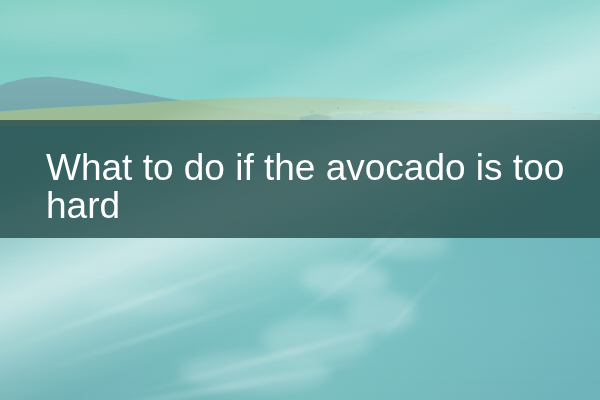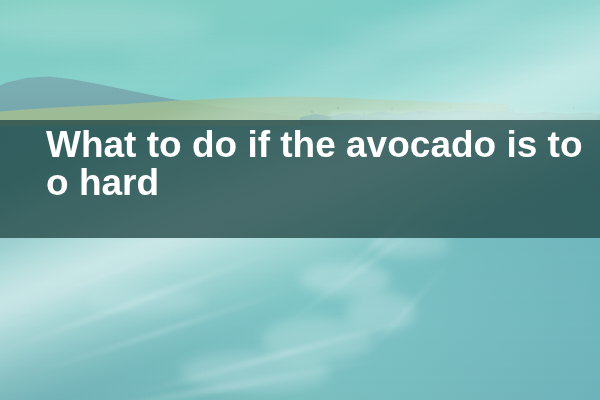--- a/index.html
+++ b/index.html
@@ -210,26 +210,26 @@
     height:118px;
     background:rgba(34,72,70,0.78);
     display:flex;
     align-items:flex-start;
     z-index:5;
   }
 
   .title-text {
     display:block;
     width:600px;
-    padding:6px 8px 0 46px;
+    padding:29px 8px 0 46px;
     color:#ffffff;
     font-family:"Liberation Sans Narrow", "Liberation Sans", sans-serif;
     font-size:37px;
     line-height:38px;
-    font-weight:700;
+    font-weight:400;
     letter-spacing:0px;
     white-space:pre-wrap;
     overflow-wrap:break-word;
     word-break:break-all;
     text-rendering:optimizeLegibility;
   }
 </style>
 </head>
 <body>
 

